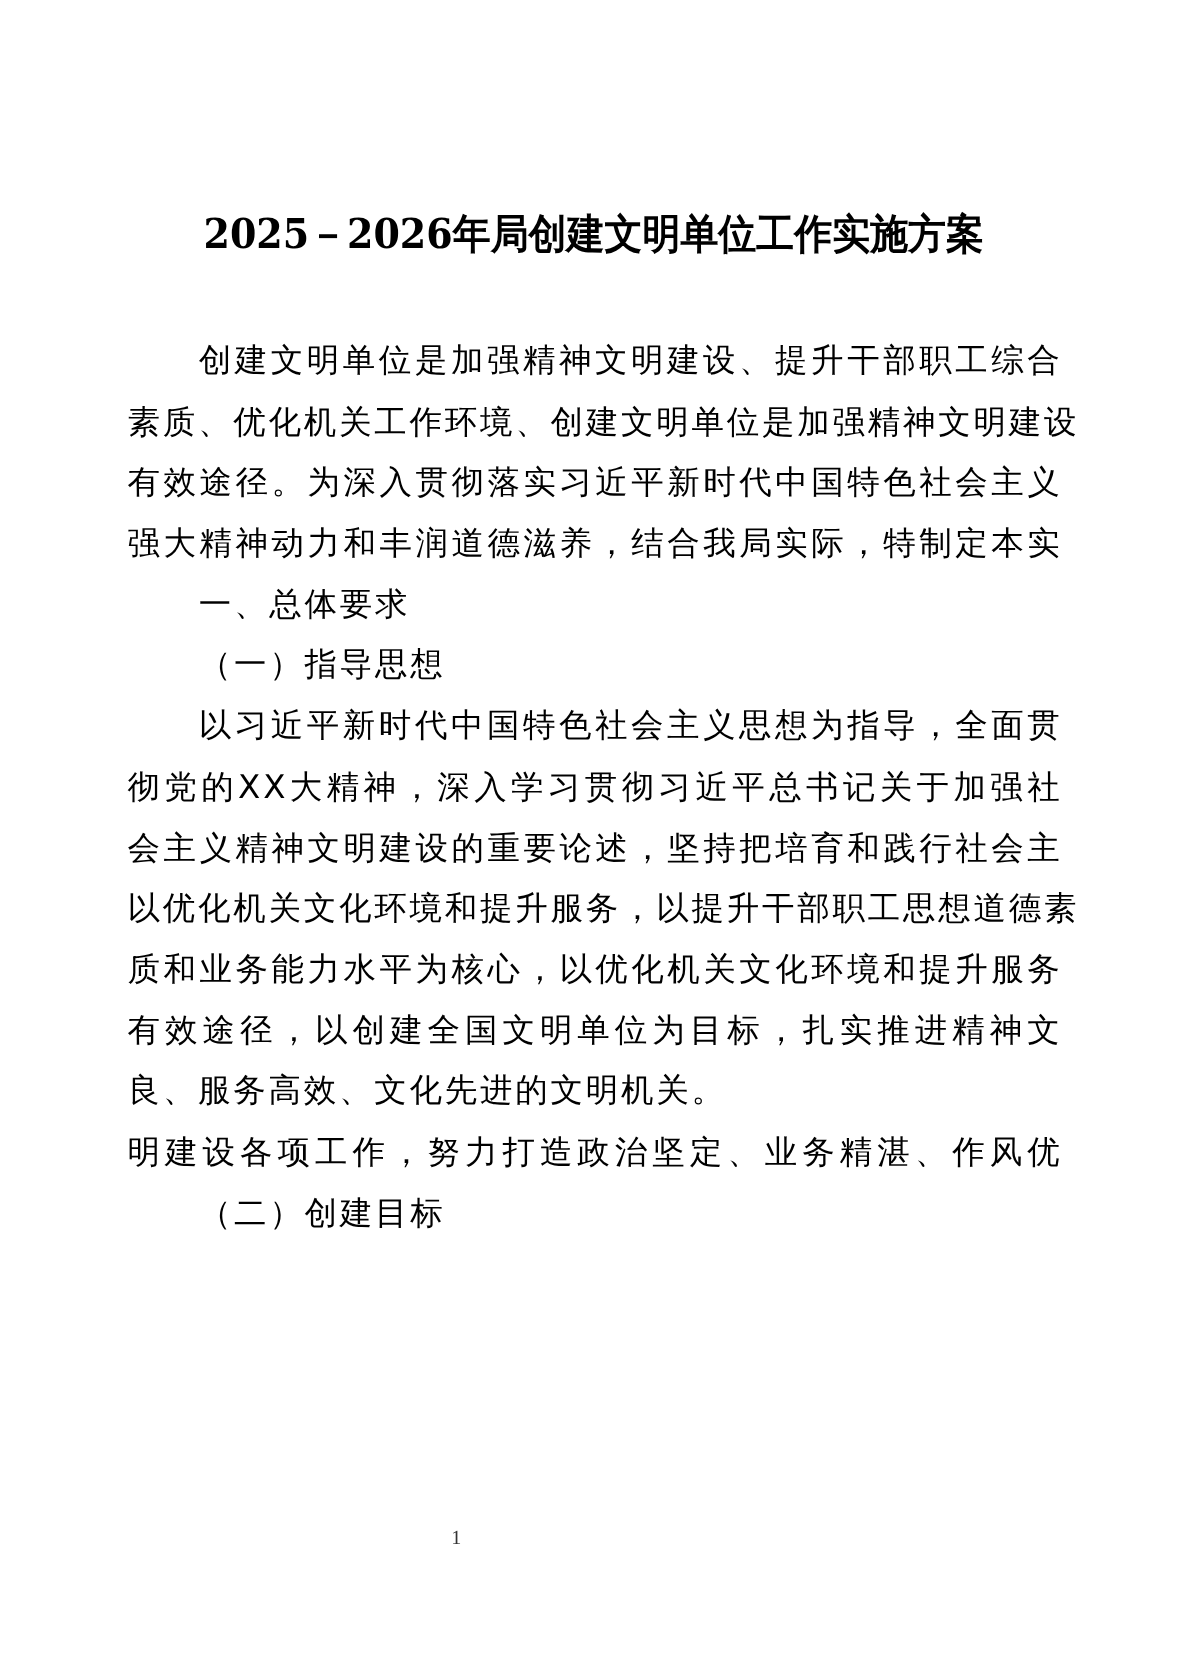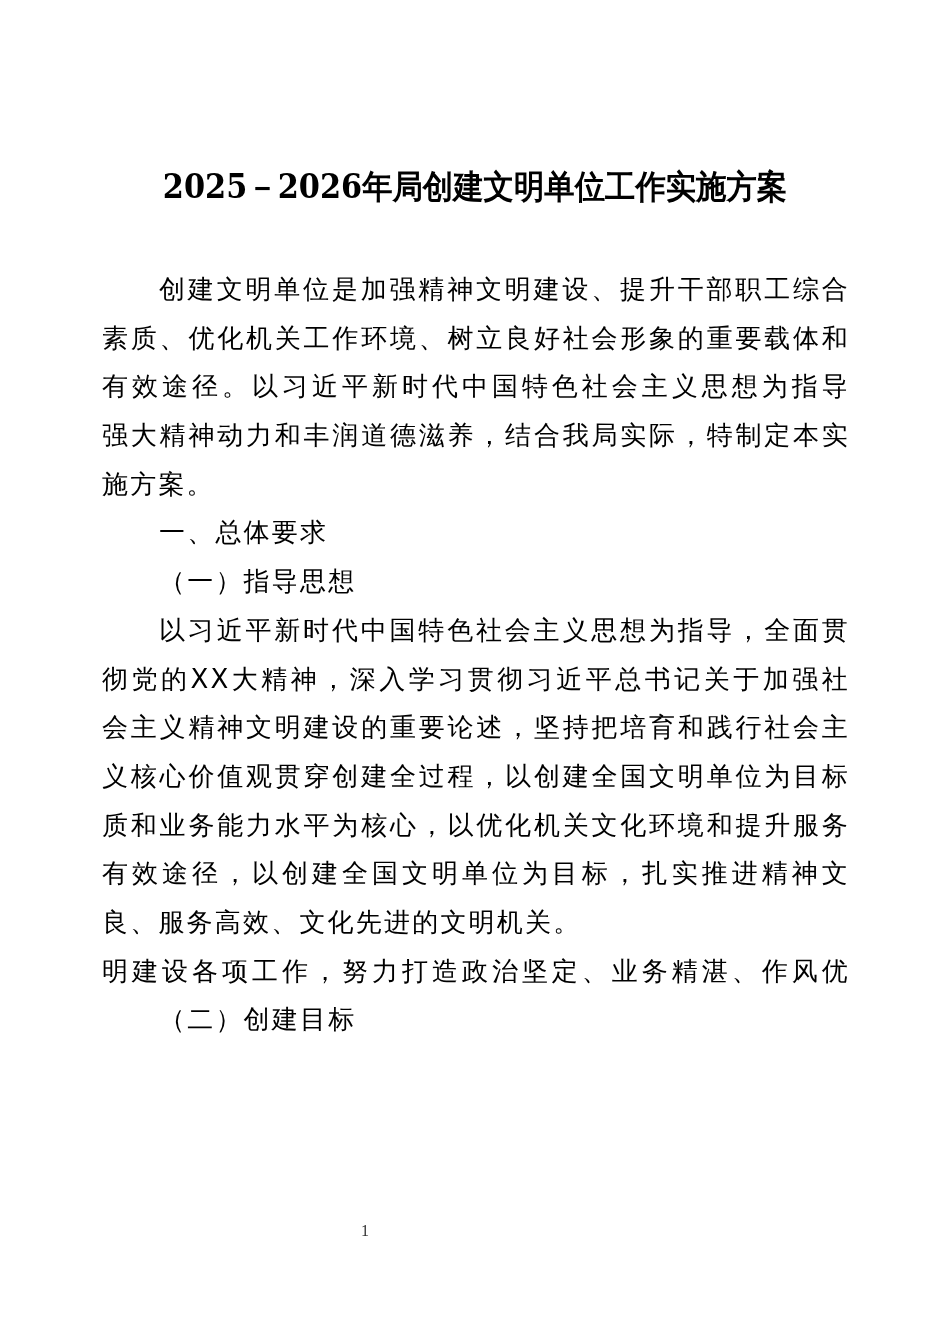--- a/index.html
+++ b/index.html
@@ -50,20 +50,21 @@
       white-space: nowrap;
       height: 48.7px;
       text-align: justify;
       text-align-last: justify;
     }
     .line.last {
       text-align-last: left;
     }
     .indent {
       padding-left: 57px;
+      font-family: Liberation Serif, serif;
     }
     .heading {
       text-align-last: left;
     }
     .page-number {
       position: absolute;
       left: 0;
       width: 730px;
       top: 1222px;
       text-align: center;
@@ -75,35 +76,34 @@
 </head>
 <body>
 
 <div class="page">
   <div class="title">2025－2026年局创建文明单位工作实施方案</div>
 
   <div class="body-text">
 
     <div>
       <span class="line indent">创建文明单位是加强精神文明建设、提升干部职工综合</span>
-      <span class="line">素质、优化机关工作环境、树立良好社会形象的重要载体和</span>
-      <span class="line">有效途径。以习近平新时代中国特色社会主义思想为指导</span>
+      <span class="line">素质、优化机关工作环境、创建文明单位是加强精神文明建设</span>
+      <span class="line">有效途径。为深入贯彻落实习近平新时代中国特色社会主义</span>
       <span class="line">强大精神动力和丰润道德滋养，结合我局实际，特制定本实</span>
-      <span class="line last">施方案。</span>
     </div>
 
     <span class="line indent heading">一、总体要求</span>
 
     <span class="line indent heading">（一）指导思想</span>
 
     <div>
       <span class="line indent">以习近平新时代中国特色社会主义思想为指导，全面贯</span>
       <span class="line">彻党的XX大精神，深入学习贯彻习近平总书记关于加强社</span>
       <span class="line">会主义精神文明建设的重要论述，坚持把培育和践行社会主</span>
-      <span class="line">义核心价值观贯穿创建全过程，以创建全国文明单位为目标</span>
+      <span class="line">以优化机关文化环境和提升服务，以提升干部职工思想道德素</span>
       <span class="line">质和业务能力水平为核心，以优化机关文化环境和提升服务</span>
       <span class="line">有效途径，以创建全国文明单位为目标，扎实推进精神文</span>
       <span class="line last">良、服务高效、文化先进的文明机关。</span>
       <span class="line">明建设各项工作，努力打造政治坚定、业务精湛、作风优</span>
     </div>
 
     <span class="line indent heading">（二）创建目标</span>
   </div>
 
   <div class="page-number">1</div>

